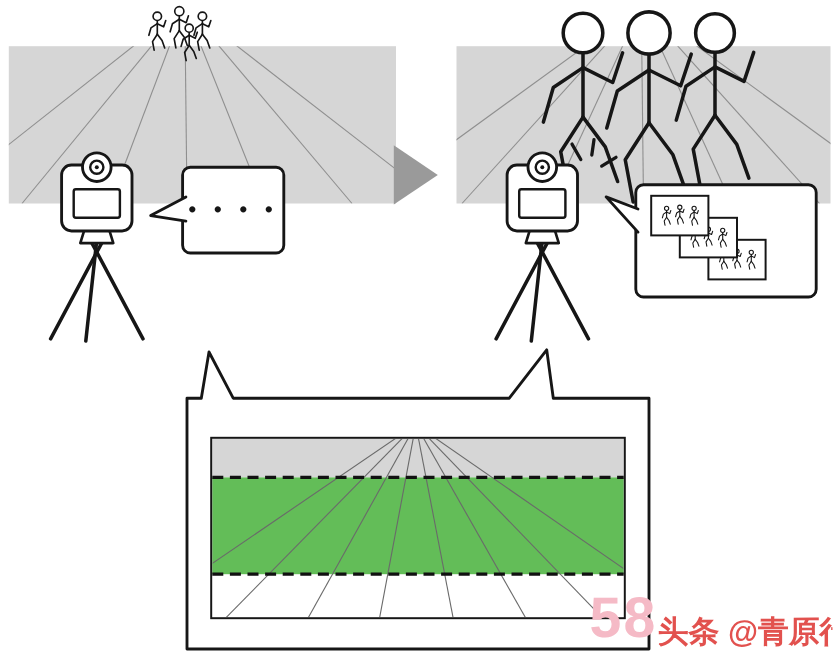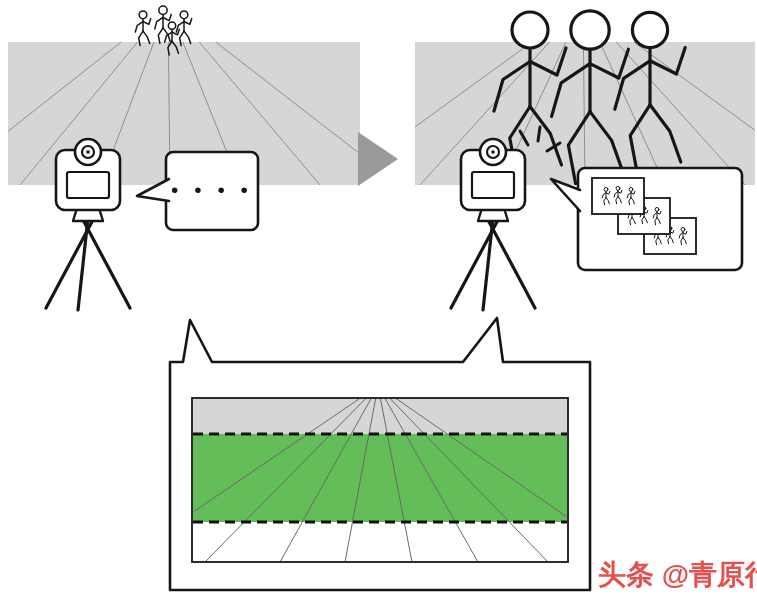--- a/index.html
+++ b/index.html
@@ -152,14 +152,15 @@
       <line class="zoneline" x1="378" y1="386" x2="478" y2="562"></line>
       <line class="zoneline" x1="378" y1="386" x2="548" y2="562"></line>
       <line class="zoneline" x1="378" y1="386" x2="632" y2="562"></line>
     </g>
     <line x1="193" y1="434" x2="567" y2="434" stroke="#111" stroke-width="3" stroke-dasharray="10 6"></line>
     <line x1="193" y1="522" x2="567" y2="522" stroke="#111" stroke-width="3" stroke-dasharray="10 6"></line>
     <rect x="192" y="398" width="376" height="164" fill="none" stroke="#161616" stroke-width="1.8"></rect>
   </g>
 </svg>
 
+<div class="wm-pink">58</div>
 <div class="wm-red"><span>头条</span> <span>@青原行思</span></div>
 </div>
 
 </body></html>

